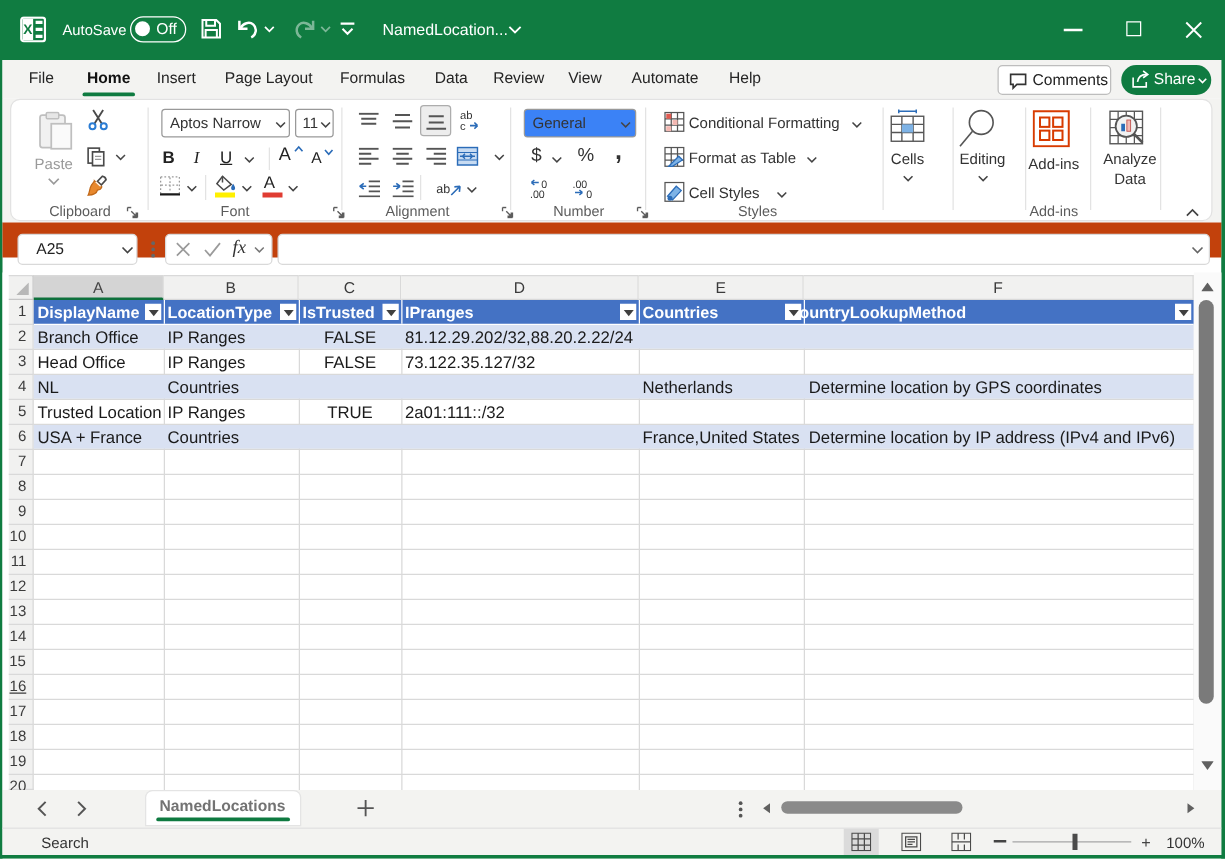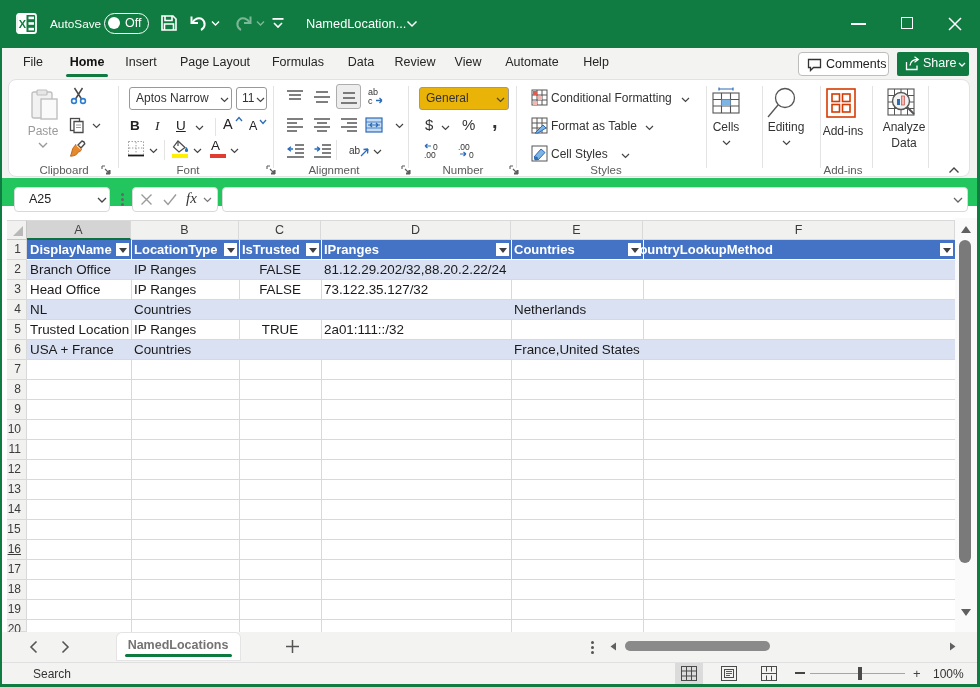--- a/index.html
+++ b/index.html
@@ -17,21 +17,21 @@
 #menubar { left:2px; top:48px; width:975px; height:31px; background:#F3F3F1; }
 .mitem { position:absolute; top:7px; font-size:12.5px; color:#252525; white-space:nowrap; transform:translateX(-50%); }
 
 #ribbonzone { left:2px; top:79px; width:975px; height:99px; background:#F3F3F1; }
 #ribbon { position:absolute; left:6px; top:0px; width:962px; height:98px; background:#fff; border:1px solid #E2E2E2; border-radius:8px; }
 .glabel { position:absolute; top:84px; font-size:11.5px; color:#5c5c5c; transform:translateX(-50%); white-space:nowrap; }
 .gsep { position:absolute; top:6px; width:1px; height:82px; background:#E3E3E3; }
 .launch { position:absolute; top:85px; width:10px; height:10px; }
 .rtxt { font-size:12px; color:#333; white-space:nowrap; }
 
-#fbar { left:2px; top:178px; width:975px; height:28px; background:#22c55e; }
+#fbar { left:2px; top:178px; width:975px; height:28px; background:#c2410c; }
 .fbox { position:absolute; background:#fff; border:1px solid #D9D9D9; border-radius:4px; height:25px; top:8px; }
 
 #sheet { left:2px; top:218px; width:975px; height:414px; background:#fff; }
 .colhead { position:absolute; top:2px; height:20px; background:#F1F1F0; border-right:1px solid #D9D9D9; border-top:1px solid #D9D9D9; border-bottom:1px solid #D9D9D9; color:#3b3b3b; font-size:12.5px; text-align:center; line-height:19px; }
 .rowhead { position:absolute; left:5px; width:20px; height:20px; background:#F1F1F0; border-right:1px solid #D9D9D9; border-bottom:1px solid #D9D9D9; color:#3b3b3b; font-size:12px; text-align:right; padding-right:5px; line-height:19px; }
 .vline { position:absolute; width:1px; background:#D9D9D9; }
 .hline { position:absolute; height:1px; background:#D9D9D9; }
 .band { position:absolute; left:25px; width:928px; height:19px; background:#D9E1F2; }
 .cell { position:absolute; font-size:13.4px; color:#1a1a1a; white-space:nowrap; height:20px; line-height:20px; }
 .hcell { position:absolute; font-size:13px; font-weight:bold; color:#fff; white-space:nowrap; height:19px; line-height:19px;text-align:right; }
@@ -115,21 +115,21 @@
   <div class="mitem" style="left:594px;">Help</div>
   <div class="abs" style="left:64px;top:26px;width:42px;height:3px;background:#0F7B41;border-radius:2px;"></div>
 
   <div class="abs" style="left:796px;top:4px;width:91px;height:24px;background:#fff;border:1px solid #BDBDBD;border-radius:4px;">
     <svg class="abs" style="left:8px;top:5px" width="15" height="14" viewBox="0 0 15 14">
       <path d="M1.5 1.5 h12 v8 h-7 l-3 3 v-3 h-2 z" fill="none" stroke="#333" stroke-width="1.3"></path>
     </svg>
     <div class="abs" style="left:27px;top:4px;font-size:12.5px;color:#222;">Comments</div>
   </div>
 
-  <div class="abs" style="left:895px;top:4px;width:72px;height:24px;background:#0F7B41;border-radius:2px;padding-left:48px;">
+  <div class="abs" style="left:895px;top:4px;width:72px;height:24px;background:#0F7B41;border-radius:12px;padding-left:48px;">
     <svg class="abs" style="left:7px;top:4px" width="16" height="15" viewBox="0 0 16 15">
       <path d="M2.5 6 v7.5 h10.5 v-4" fill="none" stroke="#fff" stroke-width="1.3"></path>
       <path d="M6 9.5 C6.5 5.5 9 3.5 13.5 3.5" fill="none" stroke="#fff" stroke-width="1.3"></path>
       <path d="M10.5 0.8 L14.2 3.5 L10.5 6.2" fill="none" stroke="#fff" stroke-width="1.3"></path>
     </svg>
     <div class="abs" style="left:26px;top:4px;font-size:12.5px;color:#fff;">Share</div>
     <svg class="abs" style="left:61px;top:10px" width="8" height="6" viewBox="0 0 8 6">
         <path d="M1 1 l3 3 l3 -3" fill="none" stroke="#fff" stroke-width="1.3"></path>
       </svg>
   </div>
@@ -281,21 +281,21 @@
   </svg>
   <svg class="abs" style="left:364px;top:69px" width="9" height="6" viewBox="0 0 9 6">
         <path d="M1 1 l3.5 3.5 L8 1" fill="none" stroke="#444" stroke-width="1.2"></path>
       </svg>
   <div class="glabel" style="left:325px;">Alignment</div>
   <svg class="launch" style="left:392px;" viewBox="0 0 10 10">
         <path d="M1 1 v3 M1 1 h3 M9 9 h-4 M9 9 v-4 M4 4 l4 4 M8 5 v3 h-3" stroke="#5c5c5c" stroke-width="1.1" fill="none"></path>
       </svg>
   <div class="gsep" style="left:399px;"></div>
 
-  <div class="abs" style="left:410px;top:7px;width:90px;height:23px;background:#eab308;border:1px solid #999;border-radius:3px;">
+  <div class="abs" style="left:410px;top:7px;width:90px;height:23px;background:#3b82f6;border:1px solid #999;border-radius:3px;">
     <div class="abs rtxt" style="left:6px;top:3px;">General</div>
     <svg class="abs" style="left:76px;top:9px" width="9" height="6" viewBox="0 0 9 6">
           <path d="M1 1 l3.5 3.5 L8 1" fill="none" stroke="#444" stroke-width="1.2"></path>
         </svg>
   </div>
   <div class="abs" style="left:416px;top:36px;font-size:15px;color:#333;">$</div>
   <svg class="abs" style="left:432px;top:45px" width="9" height="6" viewBox="0 0 9 6">
         <path d="M1 1 l3.5 3.5 L8 1" fill="none" stroke="#444" stroke-width="1.2"></path>
       </svg>
   <div class="abs" style="left:453px;top:36px;font-size:15px;color:#333;">%</div>
@@ -508,27 +508,29 @@
 <div class="cell" style="left:132px;top:42px;">IP Ranges</div>
 <div class="cell" style="left:237px;top:42px;width:82px;text-align:center;">FALSE</div>
 <div class="cell" style="left:322px;top:42px;">81.12.29.202/32,88.20.2.22/24</div>
 <div class="cell" style="left:28px;top:62px;">Head Office</div>
 <div class="cell" style="left:132px;top:62px;">IP Ranges</div>
 <div class="cell" style="left:237px;top:62px;width:82px;text-align:center;">FALSE</div>
 <div class="cell" style="left:322px;top:62px;">73.122.35.127/32</div>
 <div class="cell" style="left:28px;top:82px;">NL</div>
 <div class="cell" style="left:132px;top:82px;">Countries</div>
 <div class="cell" style="left:512px;top:82px;">Netherlands</div>
+<div class="cell" style="left:645px;top:82px;">Determine location by GPS coordinates</div>
 <div class="cell" style="left:28px;top:102px;">Trusted Location</div>
 <div class="cell" style="left:132px;top:102px;">IP Ranges</div>
 <div class="cell" style="left:237px;top:102px;width:82px;text-align:center;">TRUE</div>
 <div class="cell" style="left:322px;top:102px;">2a01:111::/32</div>
 <div class="cell" style="left:28px;top:122px;">USA + France</div>
 <div class="cell" style="left:132px;top:122px;">Countries</div>
 <div class="cell" style="left:512px;top:122px;">France,United States</div>
+<div class="cell" style="left:645px;top:122px;">Determine location by IP address (IPv4 and IPv6)</div>
 </div>
 <div class="abs" id="vscroll" style="left:955px;top:218px;width:22px;height:414px;background:#FAFAFA;">
   <svg class="abs" style="left:6px;top:8px" width="10" height="8" viewBox="0 0 10 8">
       <path d="M0 7 L5 0 L10 7 z" fill="#606060"></path>
     </svg>
   <div class="abs" style="left:4px;top:22px;width:12px;height:323px;background:#7A7A7A;border-radius:6px;"></div>
   <svg class="abs" style="left:6px;top:390px" width="10" height="8" viewBox="0 0 10 8">
       <path d="M0 1 L5 8 L10 1 z" fill="#606060"></path>
     </svg>
 </div>

